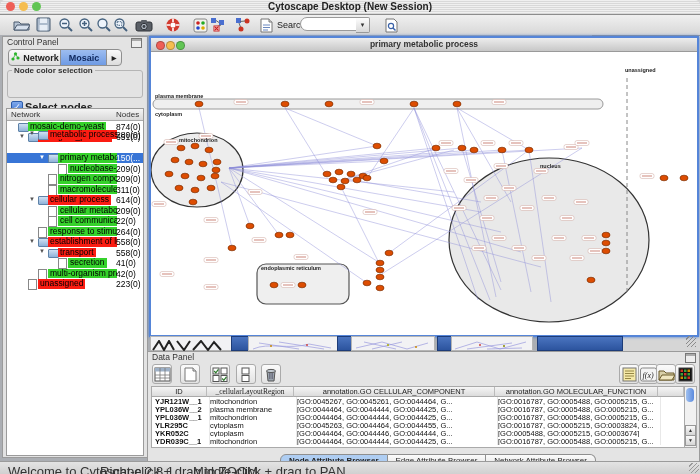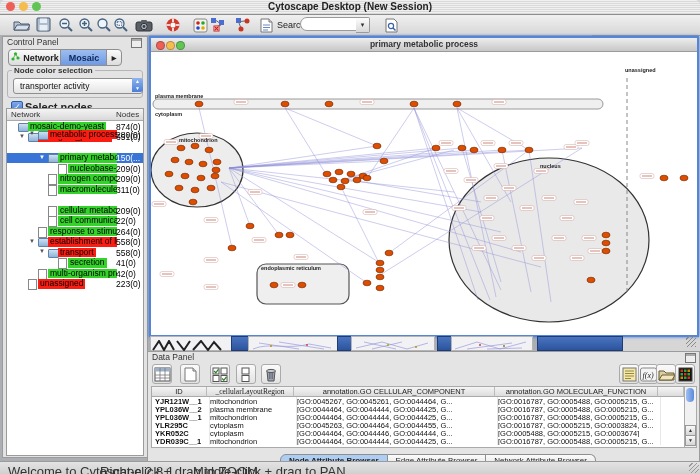--- a/index.html
+++ b/index.html
@@ -215,24 +215,20 @@
       </div>
       <div class="cp-tab active abs" style="left:57px;top:12px;width:46px;">
         <span>Mosaic</span>
       </div>
       <div class="cp-tab abs" style="left:103px;top:12px;width:14px;border-radius:0 4px 4px 0;font-size:6px;">
         <span>▶</span>
       </div>
 
       <div id="groupbox" class="abs" style="left:4px;top:33px;width:134px;height:26px;">
         <span id="group-label" class="abs" style="left:4px;top:-5px;">Node color selection</span>
-        <div id="combo" class="abs" style="left:5px;top:7px;width:122px;">
-          <span>transporter activity</span>
-          <div id="combo-btn">▲<br>▼</div>
-        </div>
       </div>
       <div id="checkbox" class="abs" style="left:8px;top:64px;">✓</div>
       <span id="checkbox-label" class="abs" style="left:22px;top:64px;">Select nodes</span>
 
       <div id="tree-panel" class="abs">
         <div id="tree-header" class="abs">
           <span class="abs" style="left:4px;top:1px;">Network</span>
           <span class="abs" style="left:109px;top:1px;">Nodes</span>
         </div>
         <div id="tree-rows" class="abs" style="left:0;top:12px;width:100%;height:330px;">
@@ -266,20 +262,26 @@
             </div>
             <div class="tree-row" style="top: 52.5px;">
               <span class="icon-file" style="left: 41px;"></span>
               <span class="tr-lbl" style="left: 51px; max-width: 55px; overflow: hidden; background: rgb(53, 210, 43);">nitrogen compo</span>
               <span class="tr-count">209(0)</span>
             </div>
             <div class="tree-row" style="top: 63px;">
               <span class="icon-file" style="left: 41px;"></span>
               <span class="tr-lbl" style="left: 51px; max-width: 55px; overflow: hidden; background: rgb(53, 210, 43);">macromolecule</span>
               <span class="tr-count">311(0)</span>
+            </div>
+            <div class="tree-row" style="top: 73.5px;">
+              <span class="tr-exp" style="left: 22px;">▼</span>
+              <span class="icon-folder" style="left: 31px;"></span>
+              <span class="tr-lbl" style="left: 41px; max-width: 65px; overflow: hidden; background: rgb(251, 28, 18);">cellular process</span>
+              <span class="tr-count">614(0)</span>
             </div>
             <div class="tree-row" style="top: 84px; padding-left: 31px;">
               <span class="icon-file" style="left: 41px;"></span>
               <span class="tr-lbl" style="left: 51px; max-width: 55px; overflow: hidden; background: rgb(53, 210, 43);">cellular metabo</span>
               <span class="tr-count">209(0)</span>
             </div>
             <div class="tree-row" style="top: 94.5px;">
               <span class="icon-file" style="left: 41px;"></span>
               <span class="tr-lbl" style="left: 51px; max-width: 55px; overflow: hidden; background: rgb(53, 210, 43);">cell communicat</span>
               <span class="tr-count">22(0)</span>

